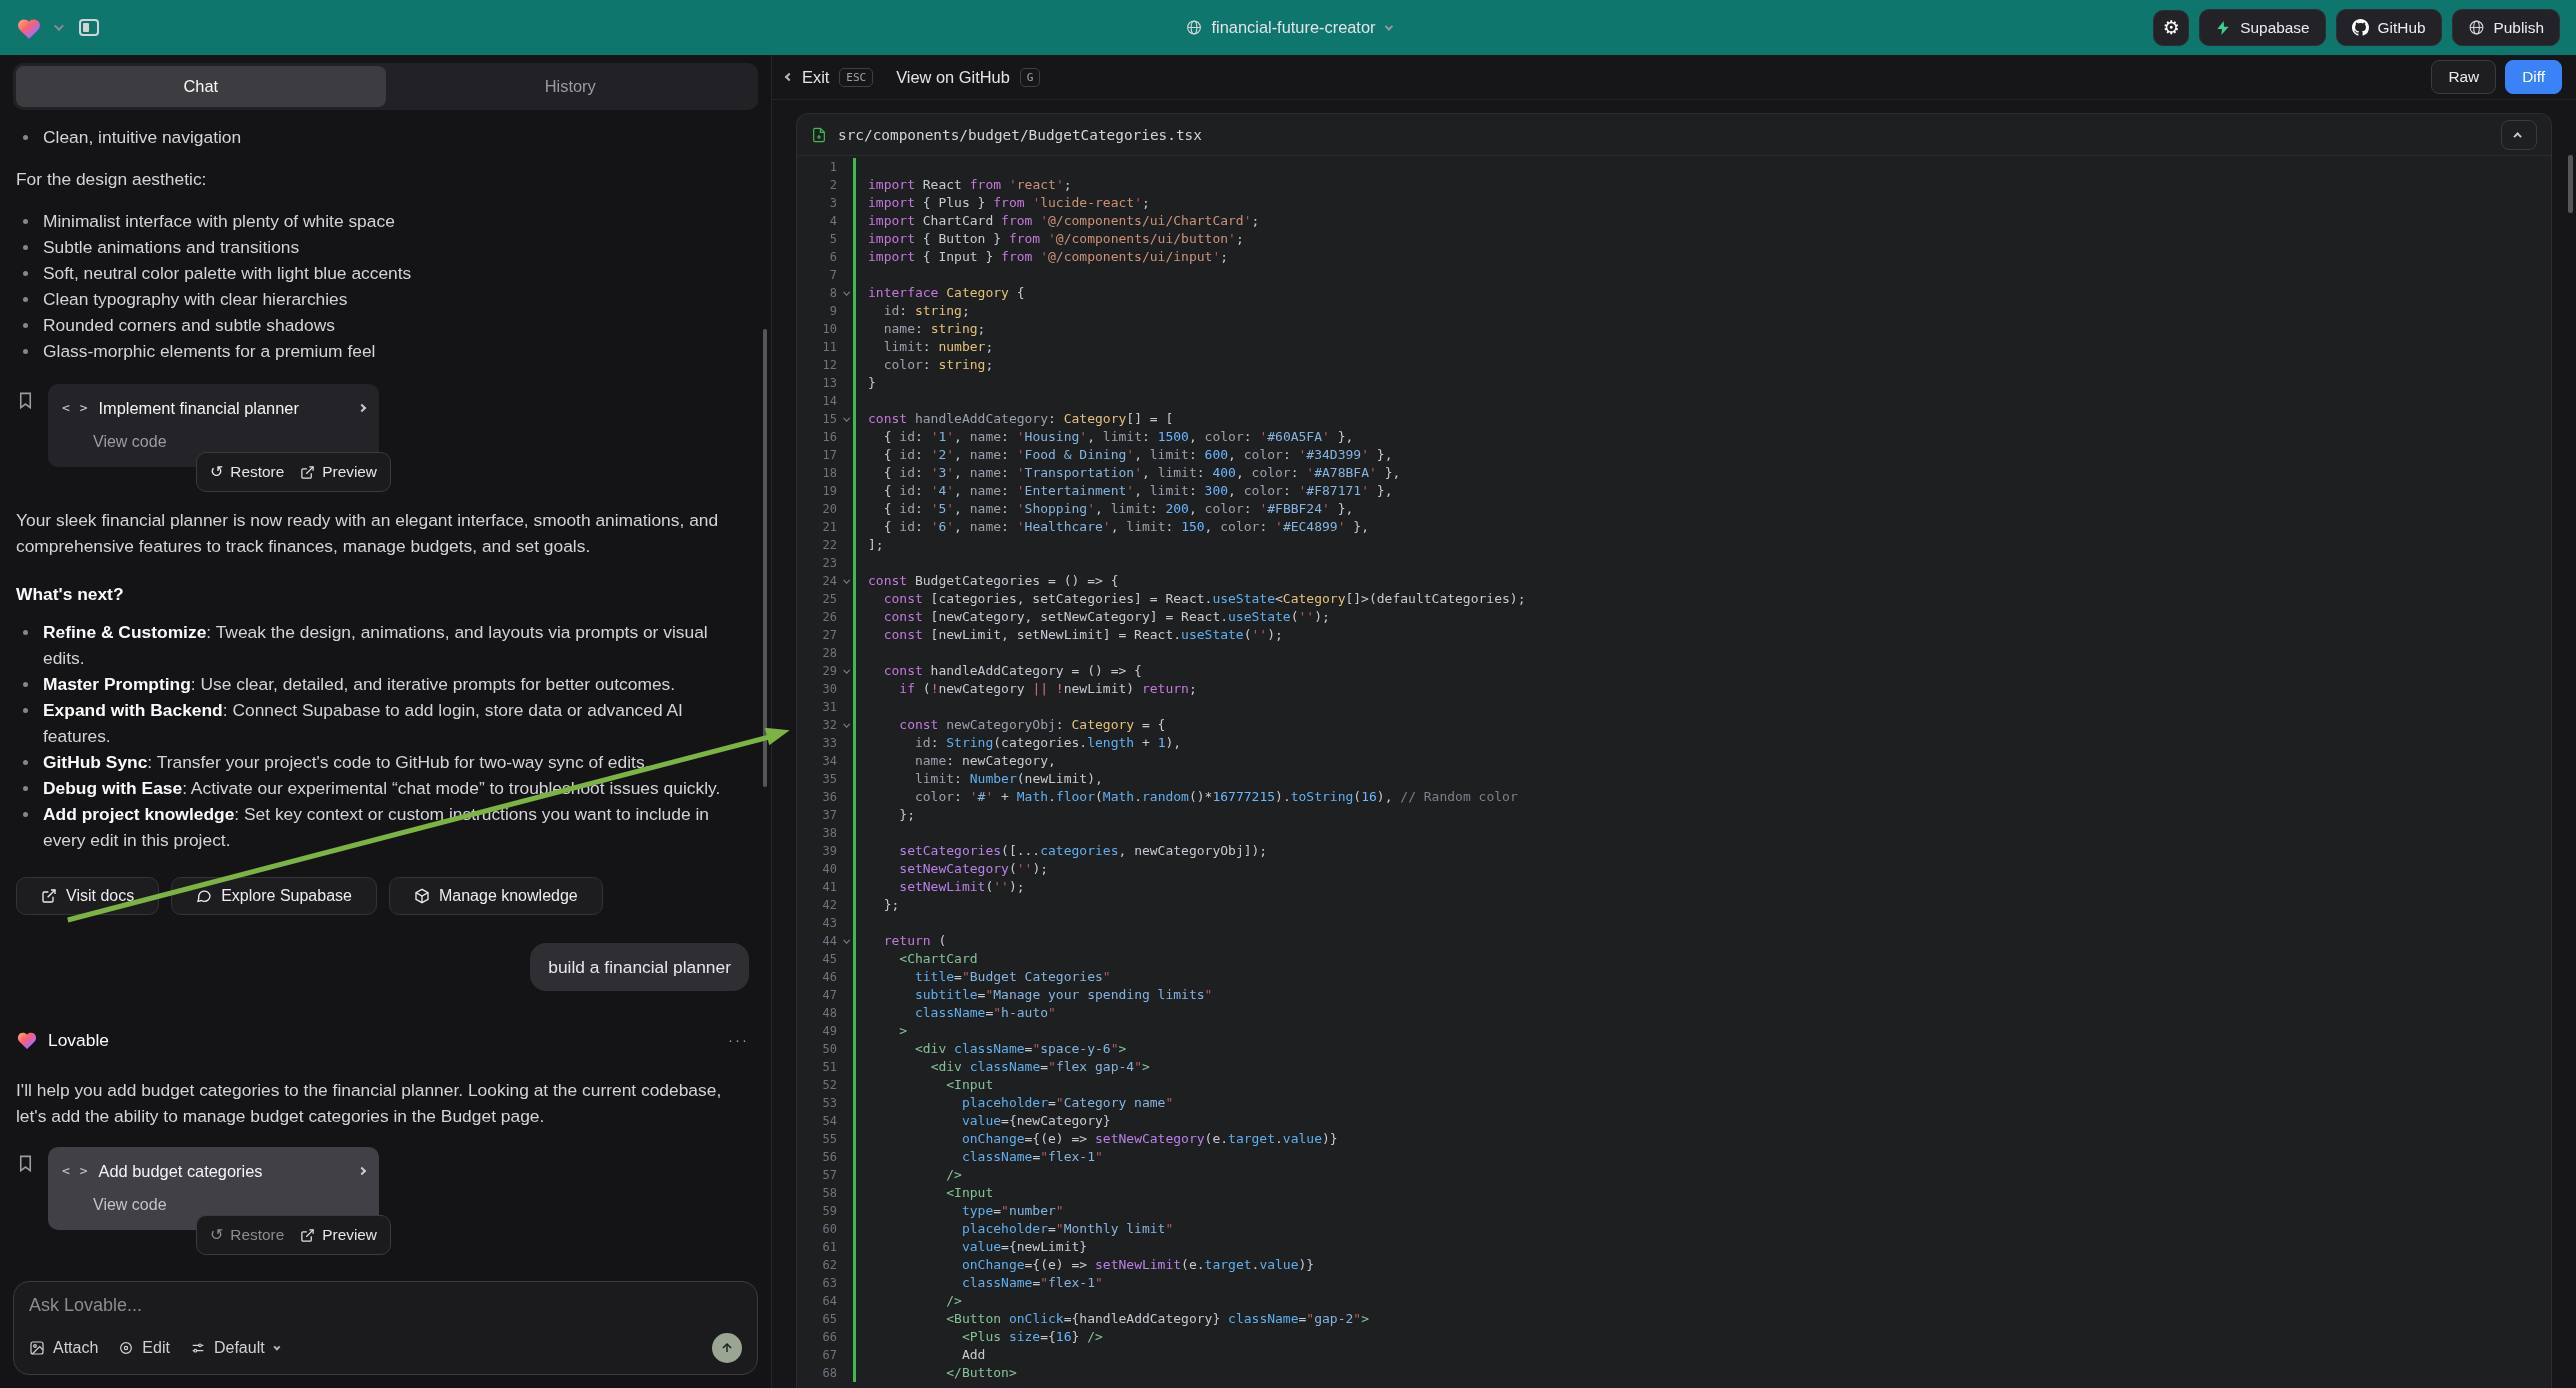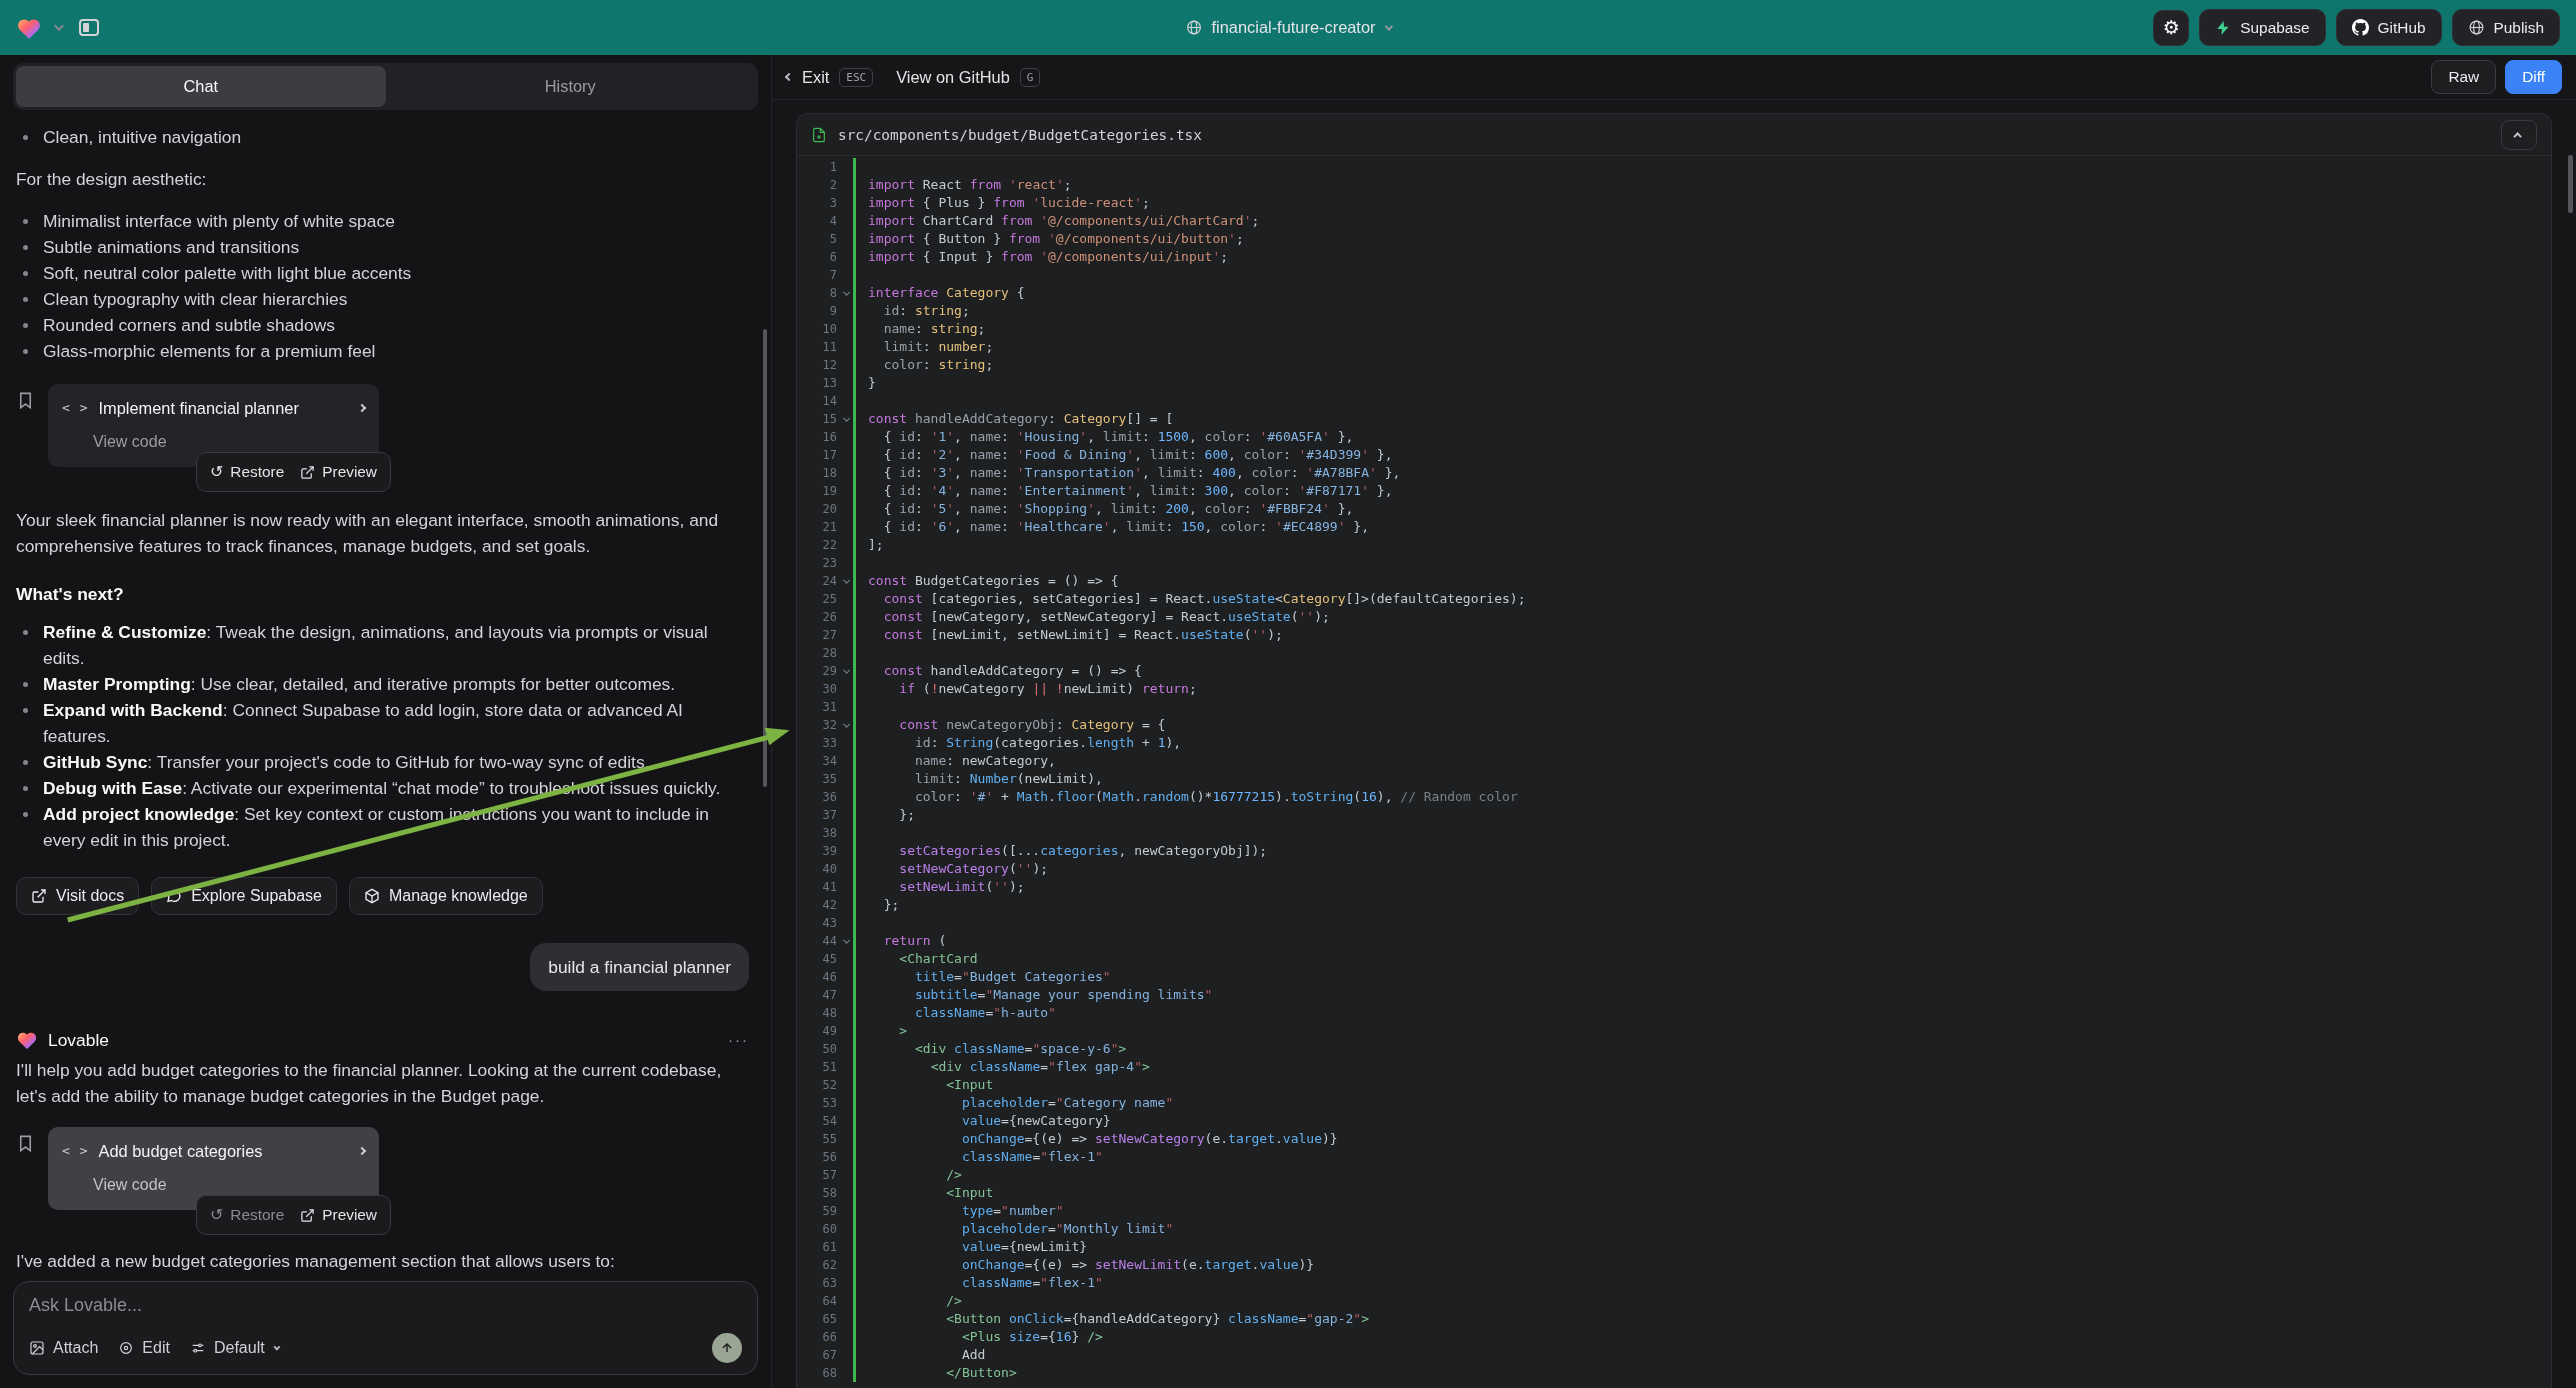--- a/index.html
+++ b/index.html
@@ -52,28 +52,28 @@
   .code-glyph { font-family:"DejaVu Sans Mono", monospace; font-size:13px; color:#c9c9cf; letter-spacing:1px; }
   .vcard-chev { margin-left:auto; color:#c9c9cf; width:6px; height:6px; }
   .vcard-sub { color:#9b9ba3; font-size:16px; margin:8px 0 0 31px; cursor:pointer; }
   .pill { position:absolute; right:-12px; bottom:-25px; background:#1b1b1e; border:1px solid #3a3a3f; border-radius:10px; padding:6px 13px; display:flex; gap:16px; align-items:center; font-size:15.4px; color:#e4e4e7; white-space:nowrap; }
   .pill .pitem { display:flex; align-items:center; gap:7px; cursor:pointer; }
   .pill .dim { color:#8b8b93; }
   .mini-svg { width:15px; height:15px; stroke:currentColor; fill:none; stroke-width:2; }
   .restore-glyph { font-size:16px; line-height:1; }
 
   .action-row { display:flex; gap:12px; margin-top:24px; }
-  .action-btn { display:flex; align-items:center; gap:9px; padding:9px 14px; border-radius:10px; background:#1d1d20; border:1px solid #333338; color:#ececf0; font-size:16px; cursor:pointer; }
+  .action-btn { display:flex; align-items:center; gap:9px; padding:9px 24px; border-radius:10px; background:#1d1d20; border:1px solid #333338; color:#ececf0; font-size:16px; cursor:pointer; }
   .action-btn svg { width:16px; height:16px; stroke:currentColor; fill:none; stroke-width:2; }
 
   .bubble-row { display:flex; justify-content:flex-end; margin-top:28px; }
   .bubble { background:#2e2e33; color:#e6e6ea; border-radius:16px; padding:11px 18px; font-size:17.4px; max-width:458px; }
   .assistant-row { display:flex; align-items:center; gap:10px; margin-top:36px; color:#fafafa; font-size:17.4px; }
   .dots { margin-left:auto; color:#9b9ba3; letter-spacing:2px; font-size:15px; }
-  .p { margin-top:4px; }
+  .p { margin-top:24px; }
 
   
   .composer { margin:10px 13px 13px; flex:0 0 auto; border:1px solid #3a3a3f; background:#1b1b1e; border-radius:16px; padding:13px 15px 11px; }
   .composer input { width:100%; background:transparent; border:none; outline:none; color:#fca5a5; font-size:18px; font-family:"Liberation Sans", sans-serif; }
   .composer input::placeholder { color:#8b8b93; }
   .composer-actions { display:flex; align-items:center; gap:20px; margin-top:17px; color:#d0d0d6; font-size:16px; }
   .c-item { display:flex; align-items:center; gap:8px; cursor:pointer; }
   .c-item svg { width:16px; height:16px; stroke:currentColor; fill:none; stroke-width:1.8; }
   .c-item .chev { width:5px; height:5px; color:#b5b5bc; }
   .send-btn { margin-left:auto; width:30px; height:30px; border-radius:50%; background:#9aa593; border:none; display:flex; align-items:center; justify-content:center; cursor:pointer; }

